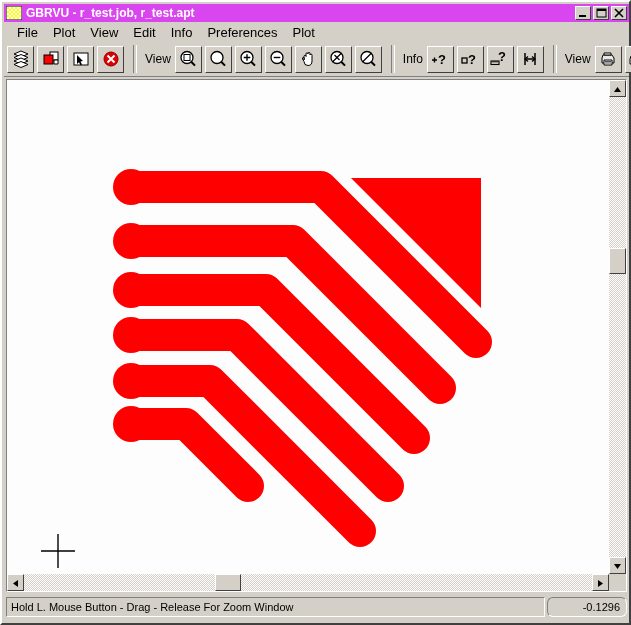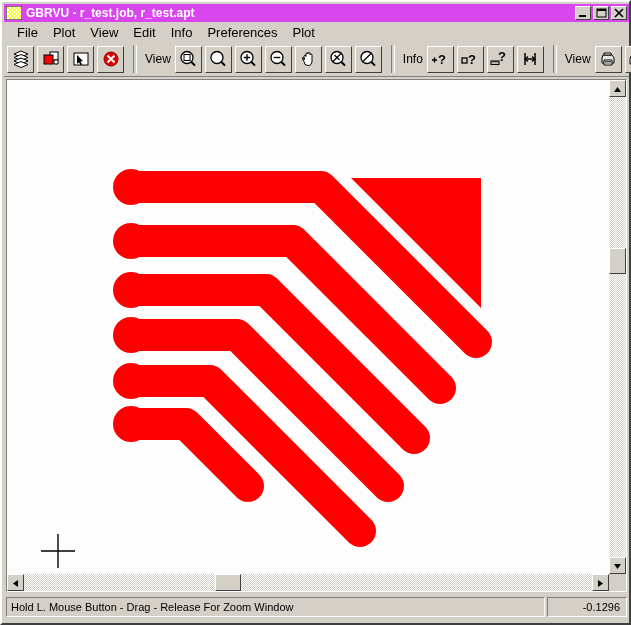--- a/index.html
+++ b/index.html
@@ -229,20 +229,21 @@
     overflow: hidden;
     white-space: nowrap;
   }
   #status-message { flex: 1 1 auto; }
   #status-x, #status-y {
     width: 80px;
     flex: none;
     margin-left: 2px;
     justify-content: flex-end;
     padding-right: 6px;
+    border-radius: 6px;
   }
 </style>
 </head>
 <body>
 
 <div id="app-window">
 
   <div id="title-bar">
     <span id="title-icon">
       <svg width="16" height="14" viewBox="0 0 16 14">

